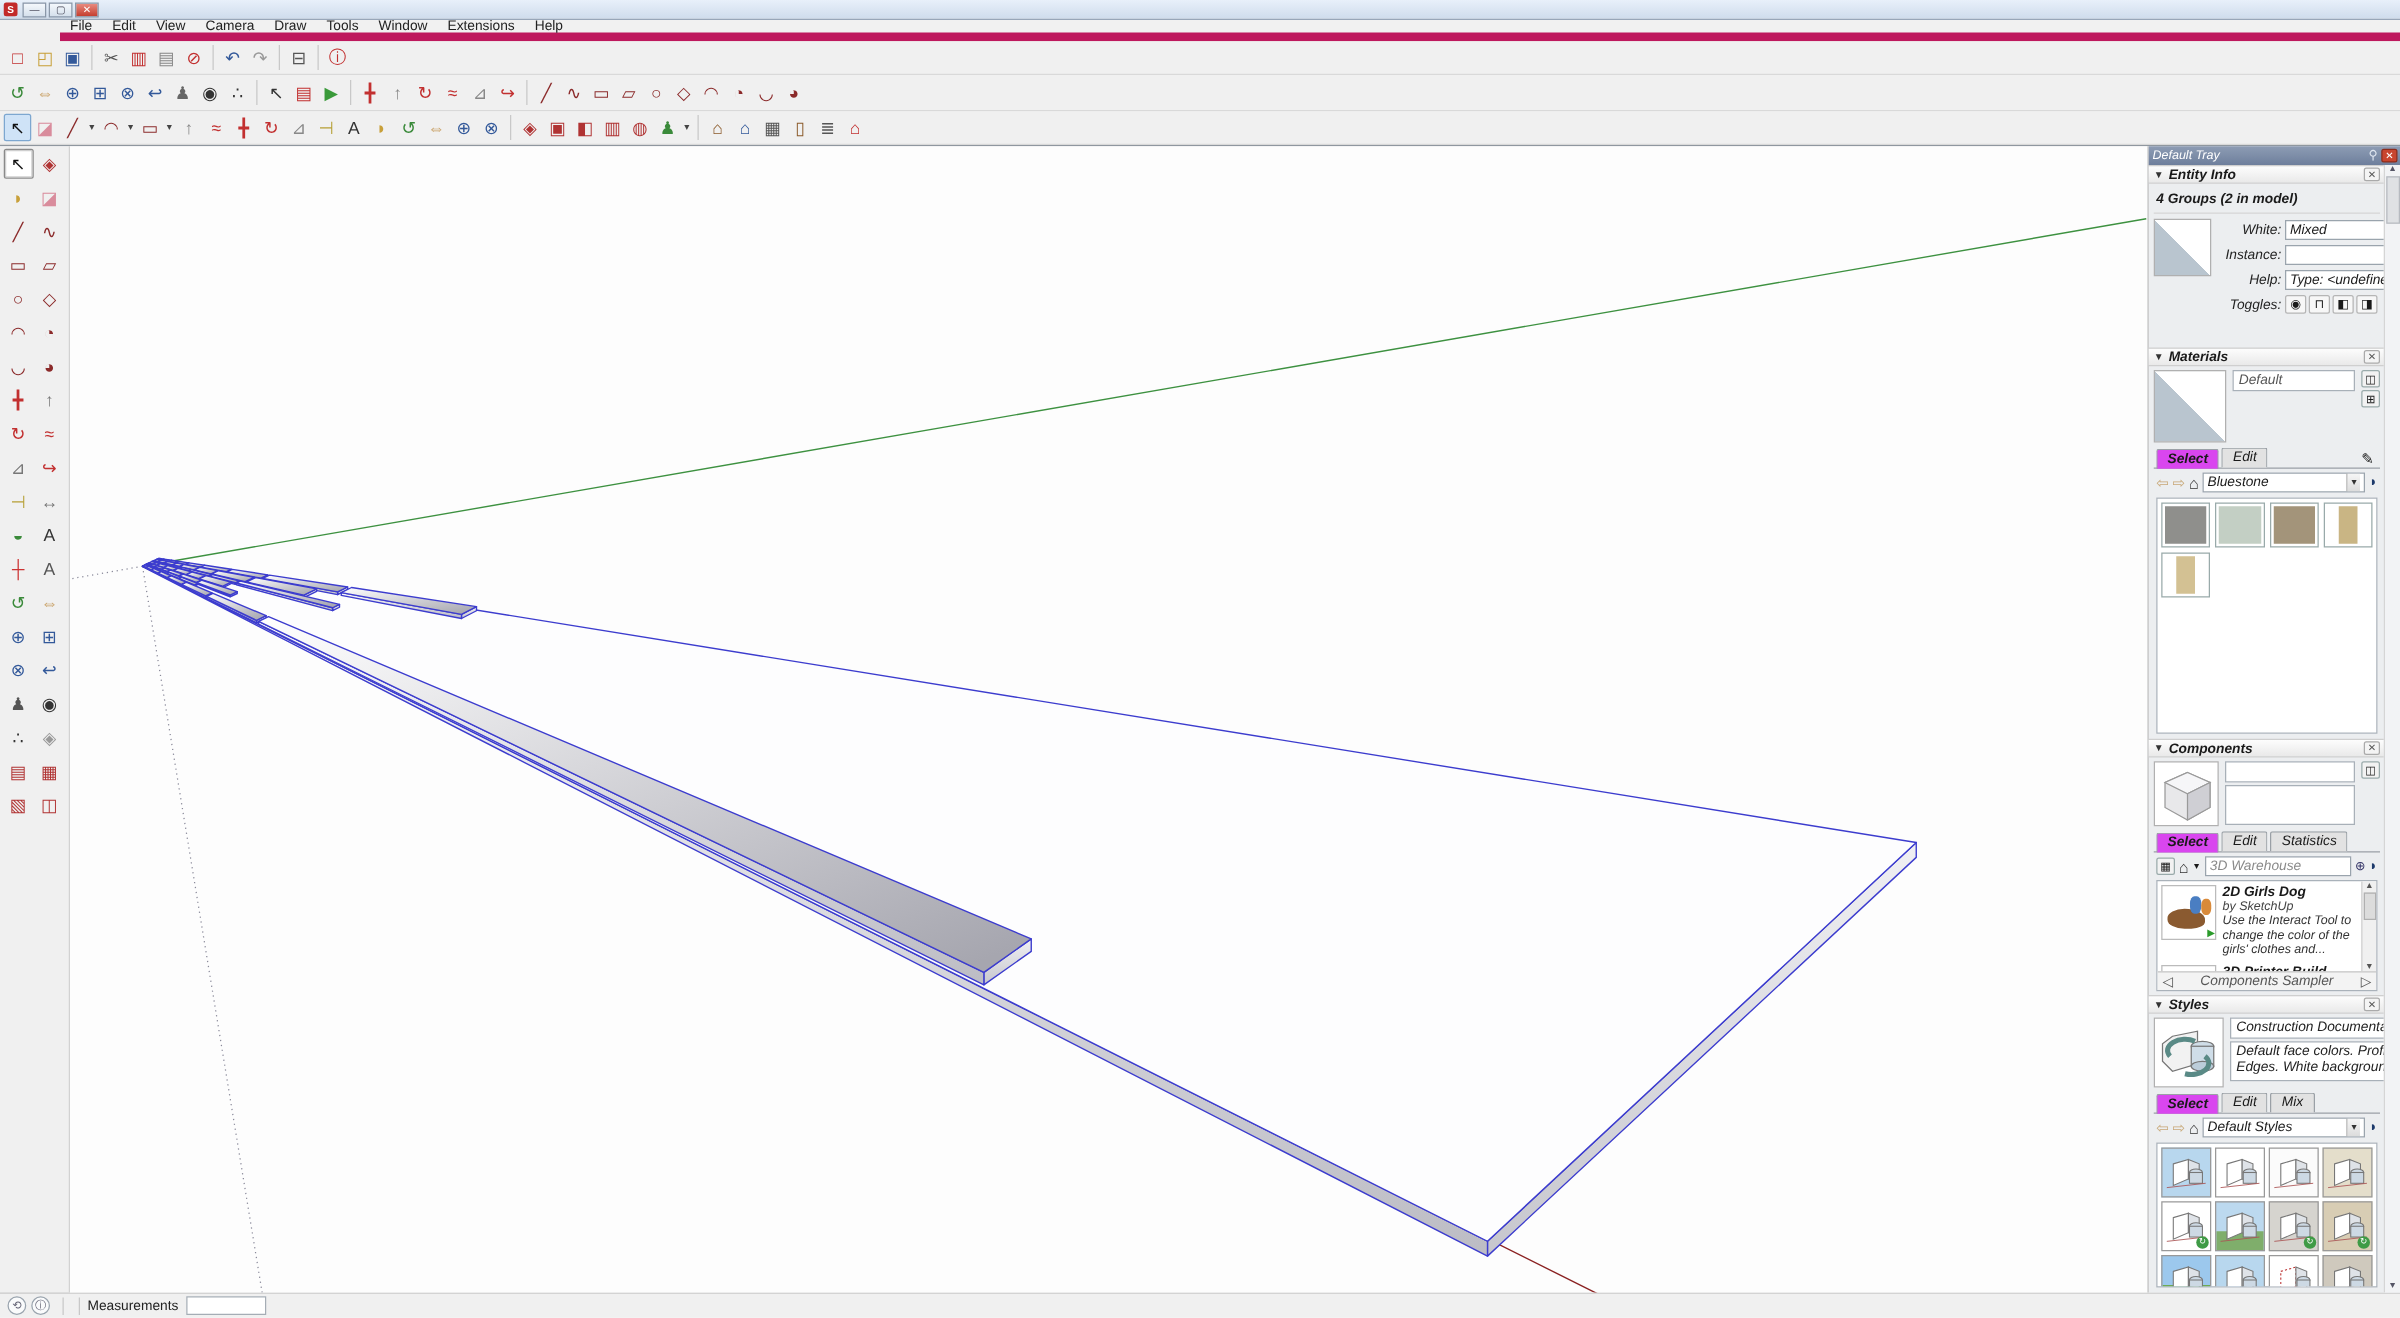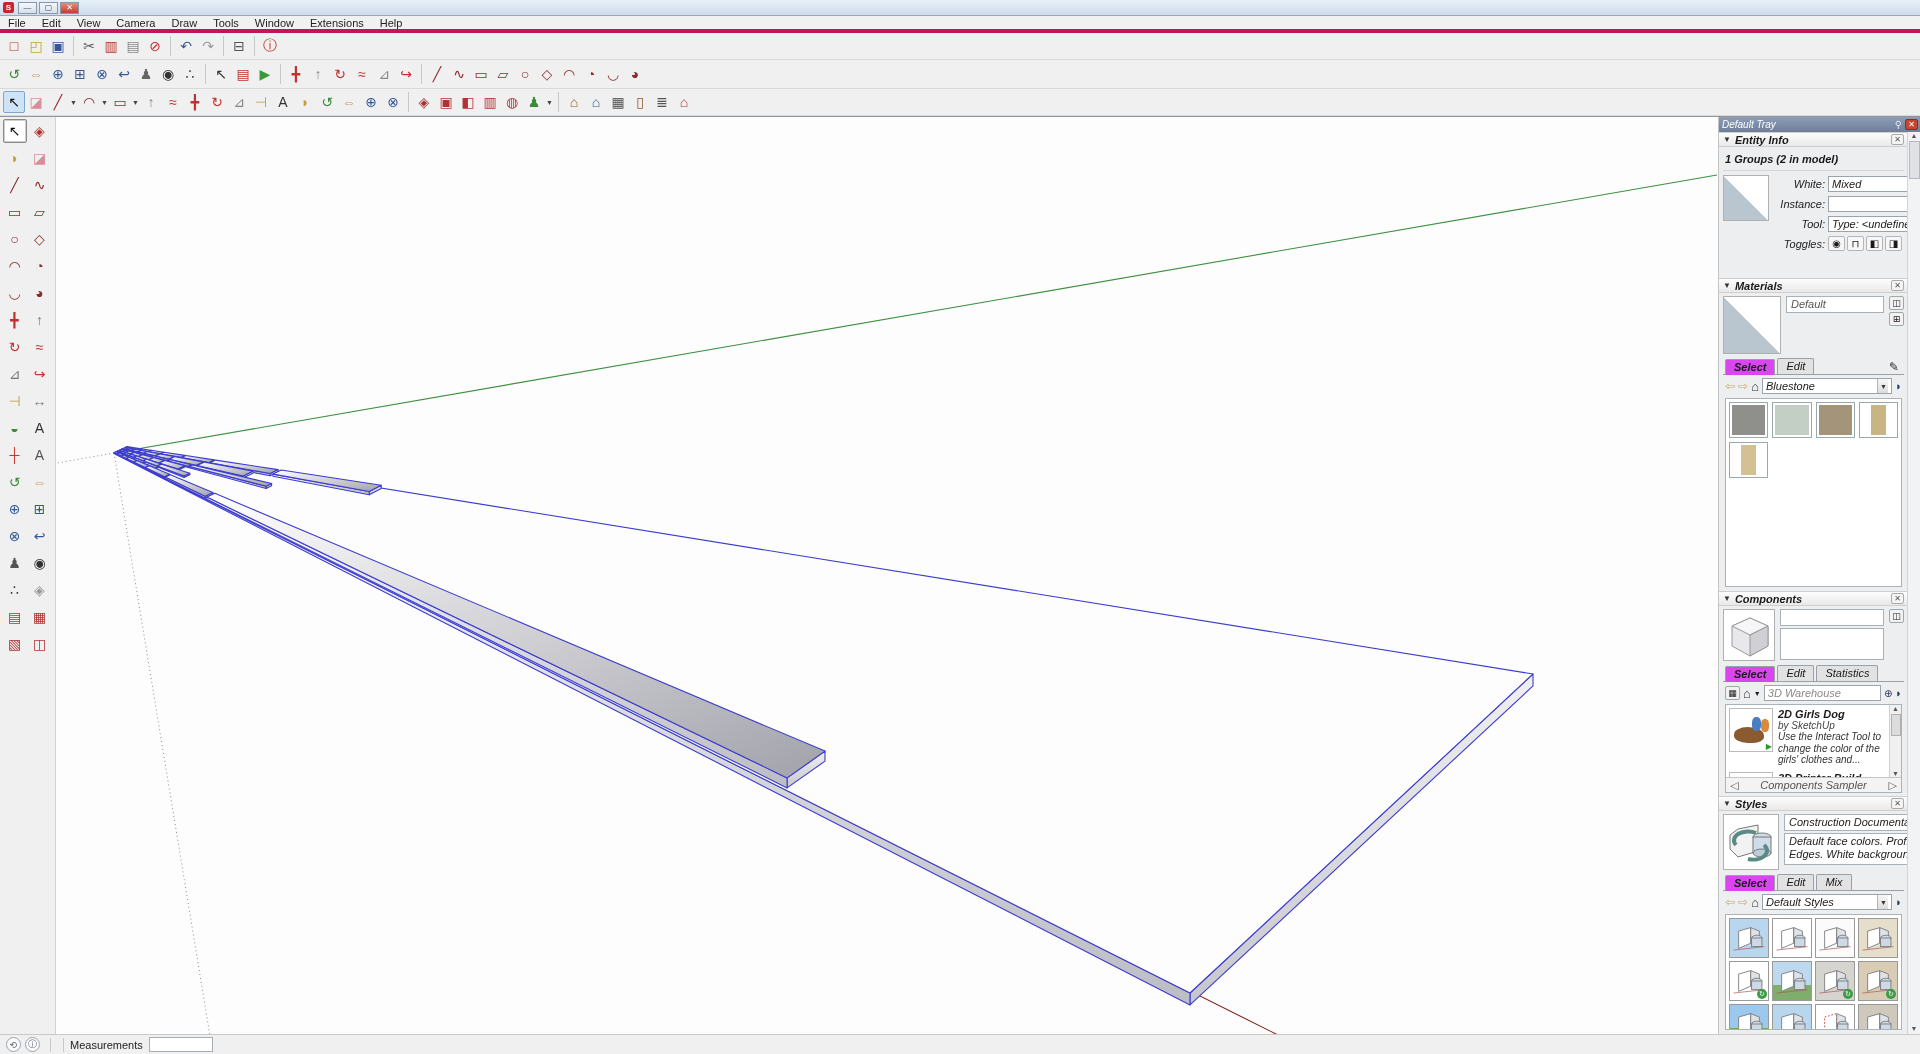--- a/index.html
+++ b/index.html
@@ -12,21 +12,21 @@
     display:flex; align-items:center; padding:0 3px; flex:0 0 auto; }
   .app-icon { width:11px; height:11px; background:#c22a2a; color:#fff; font-size:8px; font-weight:bold;
     display:inline-flex; align-items:center; justify-content:center; border-radius:2px; margin-right:4px; }
   .titlebar .title { font-size:11px; color:#222; white-space:nowrap; overflow:hidden; flex:1; }
   .winbtns { display:flex; gap:2px; }
   .winbtn { width:19px; height:12px; border:1px solid #8a97a8; background:linear-gradient(#f4f8fc,#d5e0ec);
     font-size:8px; line-height:10px; text-align:center; color:#445; }
   .winbtn.close { background:linear-gradient(#e98b80,#c43d2e); color:#fff; }
 
   
-  .menubar { height:17px; background:#f1f1f1; border-bottom:4px solid #be185d; display:flex; align-items:center; flex:0 0 auto; }
+  .menubar { height:17px; background:#f1f1f1; border-bottom:7px solid #be185d; display:flex; align-items:center; flex:0 0 auto;margin-left:48px; }
   .menu-item { padding:1px 8px; color:#222; }
 
   
   .toolrow { background:#f0f0f0; border-bottom:1px solid #d9d9d9; display:flex; align-items:center;
     padding-left:3px; flex:0 0 auto; }
   #row1 { height:27px; } #row2 { height:29px; } #row3 { height:27px; }
   .ticon { width:22px; height:22px; display:inline-flex; align-items:center; justify-content:center;
     font-size:14px; border:1px solid transparent; border-radius:2px; flex:0 0 auto; }
   .ticon.pressed { background:#cfe3f7; border-color:#7da7d0; }
   .tsep { width:1px; height:20px; background:#c8c8c8; margin:0 4px; flex:0 0 auto; }
@@ -480,37 +480,37 @@
           <span class="pinbtn">⚲</span>
           <span class="xbtn-red">✕</span>
         </div>
 
         <div class="sec-head">
           <span class="arrow">▼</span>
           <span class="t">Entity Info</span>
           <span class="sec-x">✕</span>
         </div>
         <div class="sec-body" style="height:131px;">
-          <div class="ei-summary">1 Groups (2 in model)</div>
+          <div class="ei-summary">4 Groups (2 in model)</div>
           <div class="ei-grid">
             <div class="thumb-diag"></div>
             <div class="ei-form">
               <div class="frow">
                 <label>White:</label>
                 <span class="combo">
                   <span class="cv">Mixed</span>
 
                 </span>
               </div>
               <div class="frow">
                 <label>Instance:</label>
                 <span class="tinput"></span>
               </div>
               <div class="frow">
-                <label>Tool:</label>
+                <label>Help:</label>
                 <span class="combo">
                   <span class="cv">Type: &lt;undefined&gt;</span>
 
                 </span>
               </div>
               <div class="frow">
                 <label>Toggles:</label>
                 <span id="toggleIcons"><span class="tglicon">◉</span><span class="tglicon">⊓</span><span class="tglicon">◧</span><span class="tglicon">◨</span></span>
               </div>
             </div>

